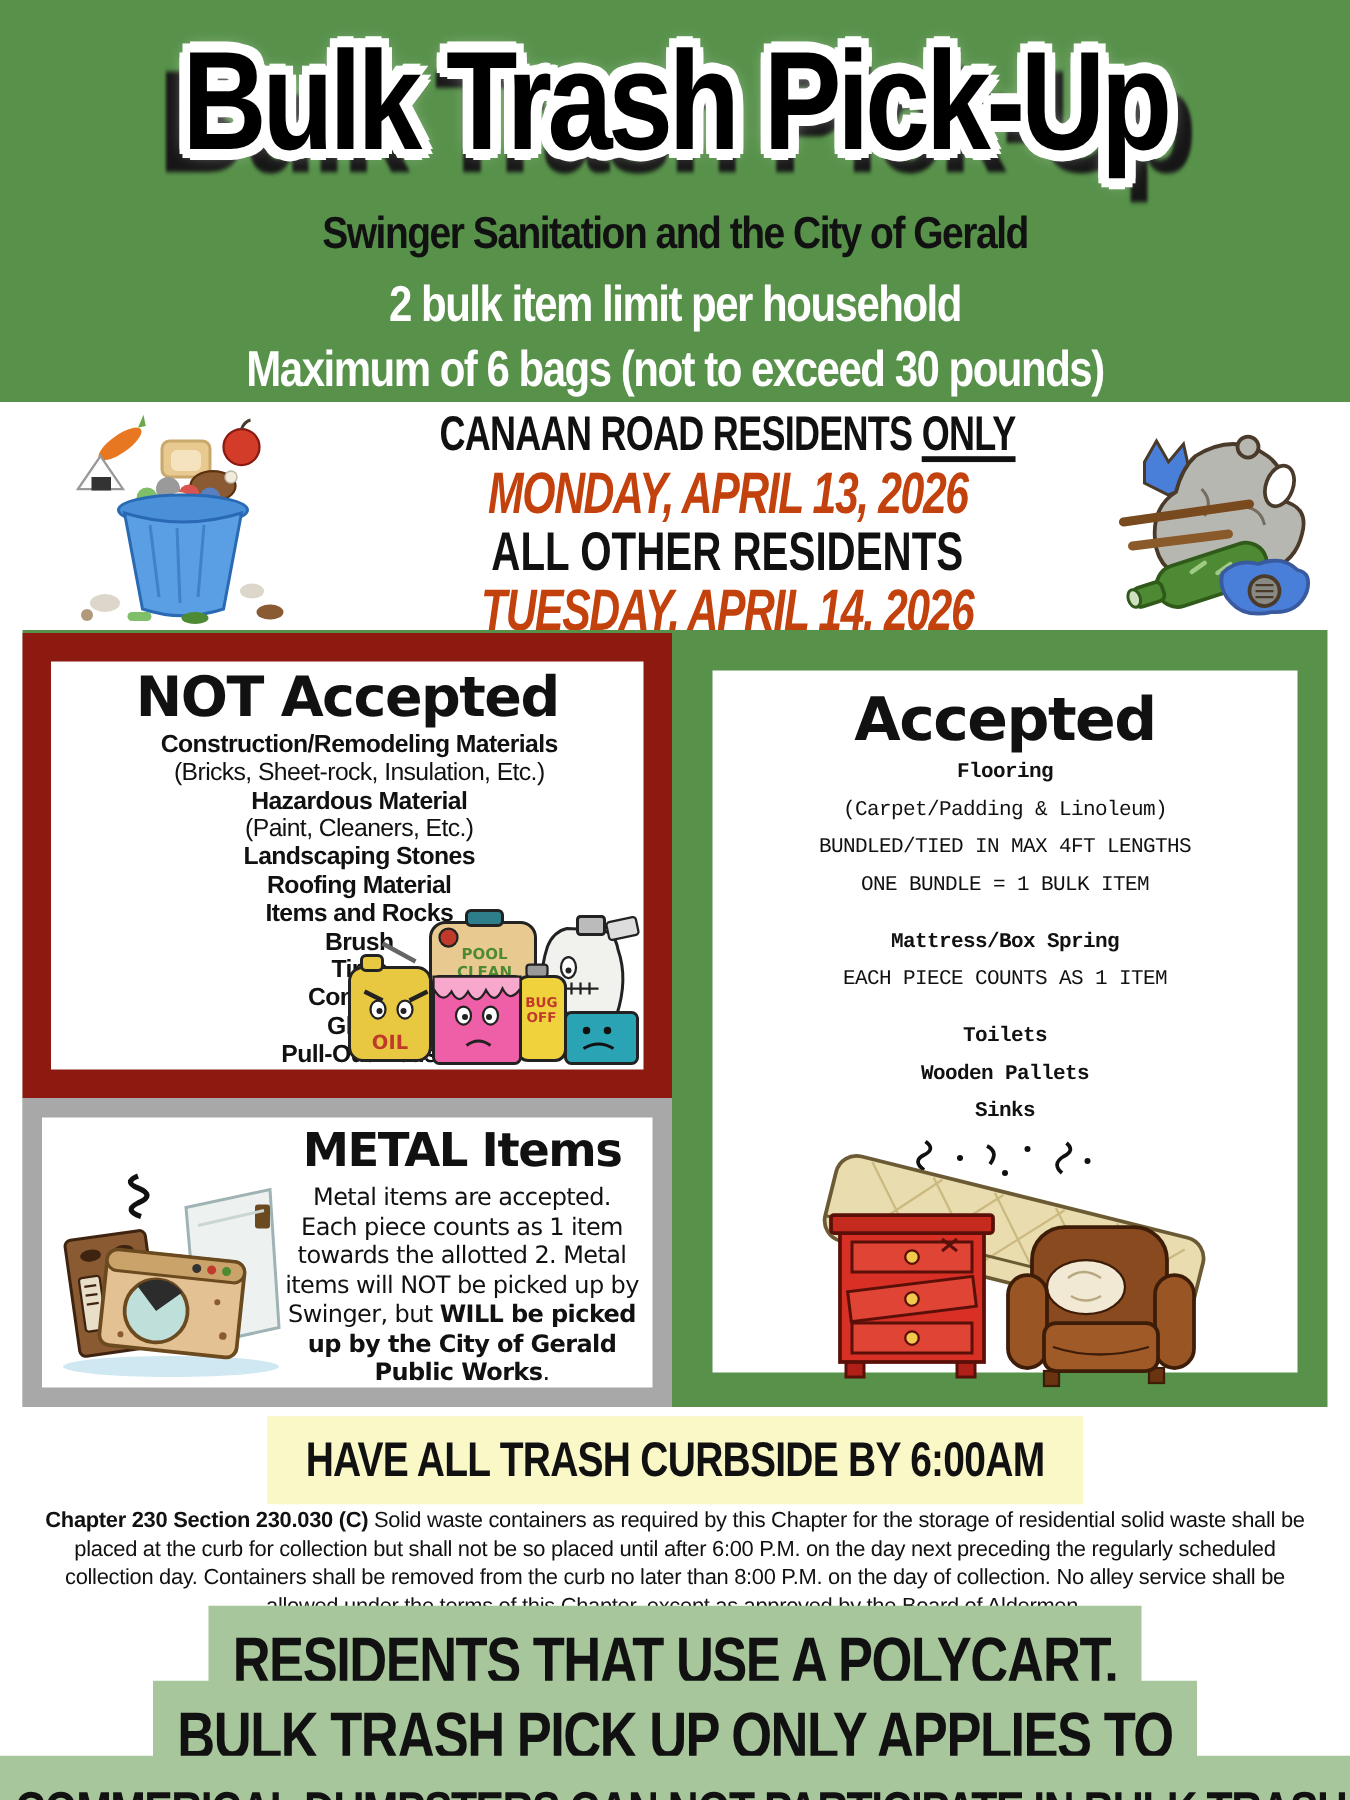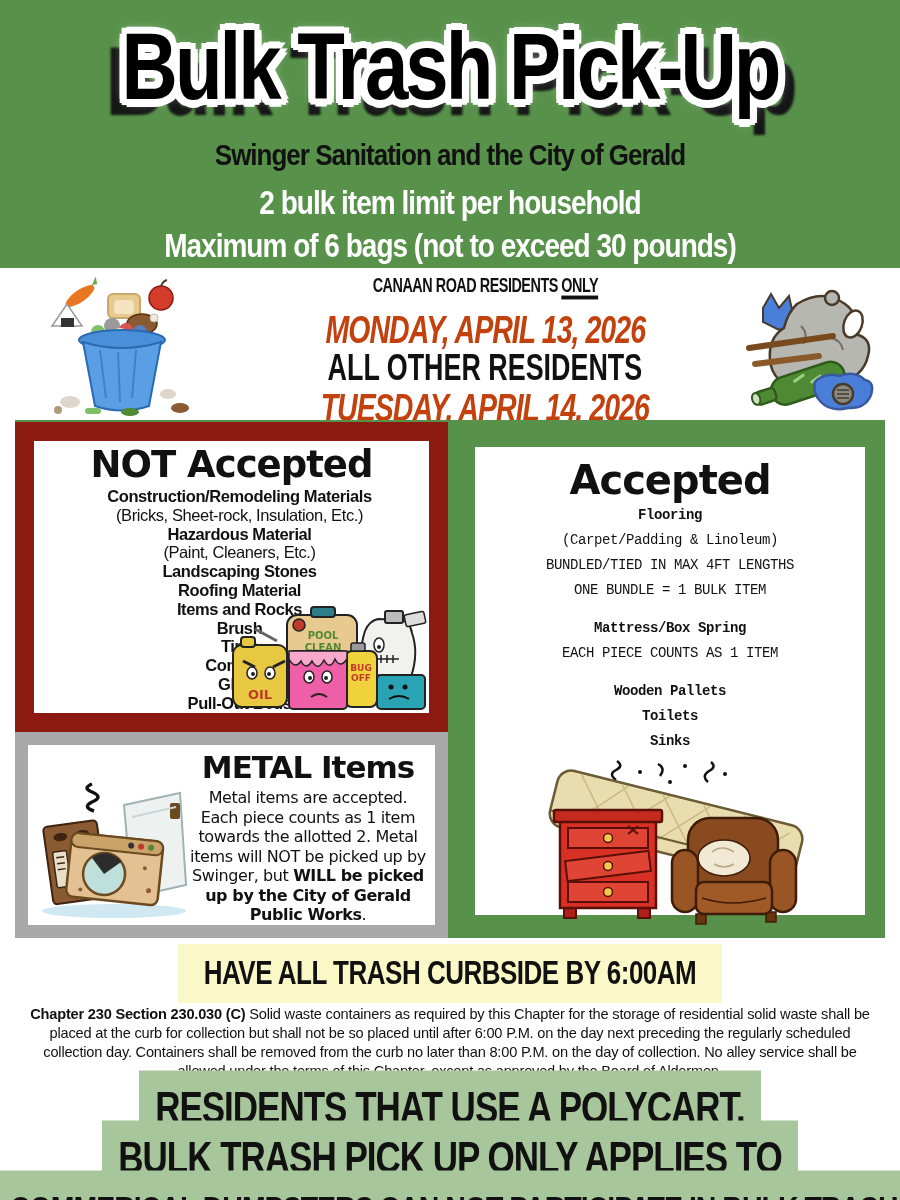--- a/index.html
+++ b/index.html
@@ -17,21 +17,21 @@
   .title-front{transform:translate(-50%,0) scaleY(1.2);color:#000;
       text-shadow:-7px 0 0 #fff,7px 0 0 #fff,0 -6px 0 #fff,0 6px 0 #fff,
                   -5px -5px 0 #fff,5px -5px 0 #fff,-5px 5px 0 #fff,5px 5px 0 #fff,
                   -7px 3px 0 #fff,7px 3px 0 #fff,0 0 12px #fff;}
   .subtitle{margin-top:14px;font-size:26px;font-weight:bold;transform:scaleY(1.15);letter-spacing:-1px;}
   .limits{margin-top:18px;color:#fff;font-weight:bold;font-size:28px;line-height:36px;
       transform:scaleY(1.2);letter-spacing:-1px;}
   
   .schedule{left:0;top:268px;width:900px;height:152px;background:#fff;}
   .sched-text{position:absolute;left:215px;top:0;width:540px;text-align:center;}
-  .sr1{padding-top:8px;height:28px;font-size:15px;font-weight:bold;letter-spacing:-0.5px;}
+  .sr1{padding-top:8px;height:28px;font-size:25px;font-weight:bold;letter-spacing:-0.5px;}
   .sr1 .t,.sr3 .t{display:inline-block;transform:scale(0.96,1.3);}
   .sr2,.sr4{height:44px;font-size:30px;font-style:italic;font-weight:bold;color:#c2410c;letter-spacing:-1px;}
   .sr2 .t,.sr4 .t{display:inline-block;transform:scale(0.95,1.3);padding-top:8px;}
   .sr3{height:30px;margin-top:4px;font-size:28px;font-weight:bold;}
   .only-underline{text-decoration:underline;text-decoration-thickness:3px;text-underline-offset:3px;}
   
   .middle{left:15px;top:420px;width:870px;height:518px;background:#57914A;}
   .box{position:absolute;background:#fff;}
   .not-box{left:0;top:2px;width:433px;height:310px;border:19px solid #8C1A11;box-sizing:border-box;}
   .not-title{margin-top:2px;font-family:"DejaVu Sans",sans-serif;font-weight:bold;font-size:37px;line-height:44px;letter-spacing:-1px;}
@@ -246,22 +246,22 @@
     <div class="box acc-box ctr">
       <div class="acc-title">Accepted</div>
       <div class="acc-line bold">Flooring</div>
       <div class="acc-line">(Carpet/Padding &amp; Linoleum)</div>
       <div class="acc-line">BUNDLED/TIED IN MAX 4FT LENGTHS</div>
       <div class="acc-line">ONE BUNDLE = 1 BULK ITEM</div>
       <div class="gap12"></div>
       <div class="acc-line bold">Mattress/Box Spring</div>
       <div class="acc-line">EACH PIECE COUNTS AS 1 ITEM</div>
       <div class="gap12"></div>
+      <div class="acc-line bold">Toilets</div>
       <div class="acc-line bold">Wooden Pallets</div>
-      <div class="acc-line bold">Toilets</div>
       <div class="acc-line bold">Sinks</div>
 
       <svg width="300" height="172" viewBox="0 0 300 172" style="display:block;margin:0 auto;">
         <path d="M96 26 q-8 -6 0 -10 q8 -4 1 -9 M140 22 q6 -8 -2 -12 M188 28 q-7 -6 1 -11 q8 -4 2 -9" stroke="#111" stroke-width="2.5" fill="none"></path>
         <circle cx="120" cy="18" r="2" fill="#111"></circle>
           <circle cx="165" cy="12" r="2" fill="#111"></circle>
           <circle cx="205" cy="20" r="2" fill="#111"></circle>
           <circle cx="150" cy="28" r="2" fill="#111"></circle>
         <g transform="rotate(14 150 80)">
           <rect x="28" y="42" width="252" height="58" rx="14" fill="#E9DDB0" stroke="#6B5A33" stroke-width="2.5"></rect>

